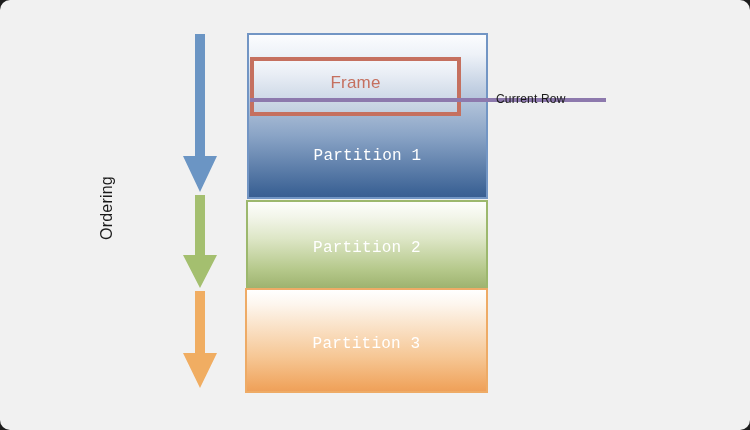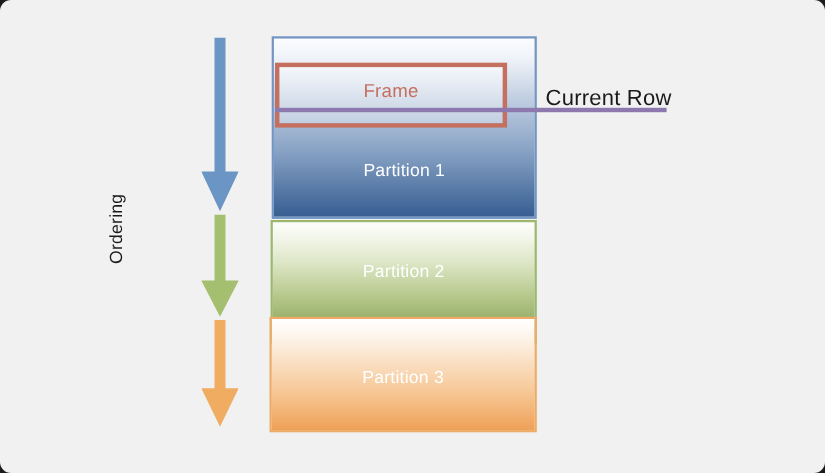--- a/index.html
+++ b/index.html
@@ -45,20 +45,21 @@
   
   #stack {
     position: absolute;
     left: 244px;
     top: 33px;
   }
 
   .part-box {
     position: absolute;
     box-sizing: border-box;
+    font-family: Liberation Mono, monospace;
   }
 
   
   #partition-1 {
     left: 3px;
     top: 0px;
     width: 241px;
     height: 166px;
     border: 2px solid #7295c4;
     background: linear-gradient(to bottom,
@@ -148,22 +149,22 @@
     position: absolute;
     left: 250px;
     top: 98px;
     width: 356px;
     height: 4px;
     background: #8d79ad;
   }
   #current-row-label {
     position: absolute;
     left: 496px;
-    top: 78px;
-    font-size: 20px;
+    top: 92px;
+    font-size: 12px;
     color: #1a1a1a;
     white-space: nowrap;
     letter-spacing: 0.2px;
   }
 </style>
 </head>
 <body>
 
 <div id="canvas">
 

